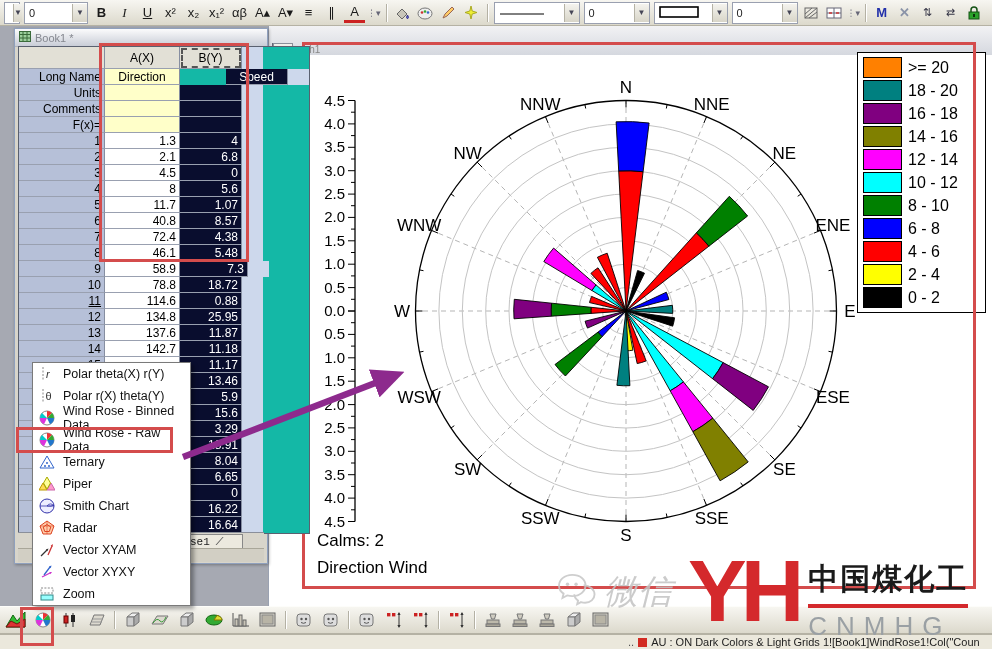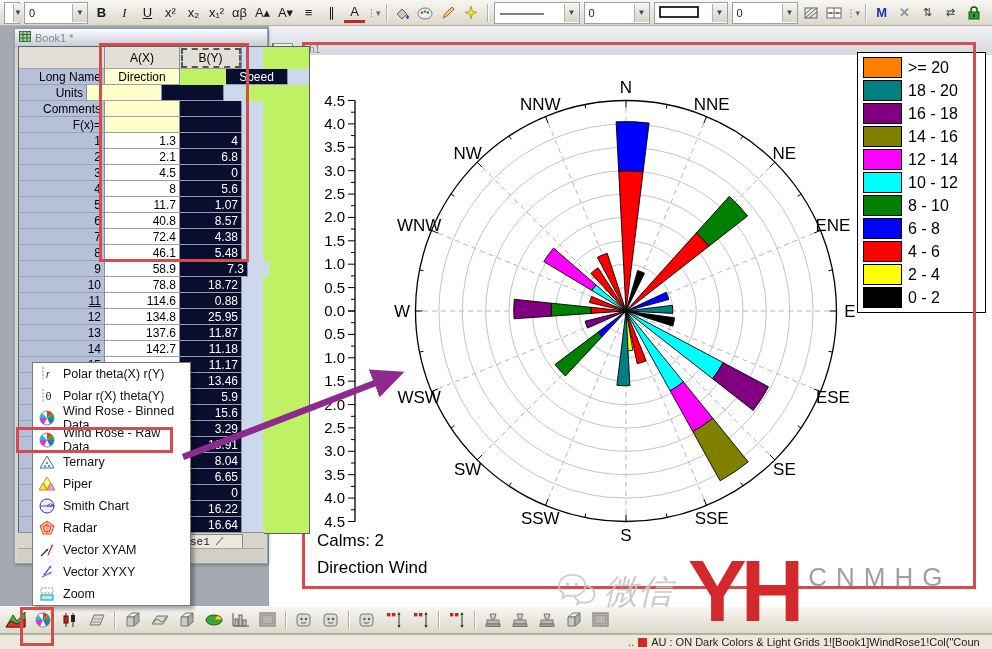--- a/index.html
+++ b/index.html
@@ -18,21 +18,21 @@
   .tbtn.fontcolor{border-bottom:3px solid #c22;height:17px;}
   .tbtn.ovf{font-size:9px;color:#667;min-width:12px;}
   .tbtn.mblue{color:#2230aa;font-weight:bold;}
   .tbtn.xgray{color:#8a93a8;font-weight:bold;}
   .tbtn.small{font-size:11px;color:#334;}
   .tsep{width:1px;height:18px;background:#b4b1a4;box-shadow:1px 0 0 #fff;margin:0 4px;}
   .bico{width:25px;height:25px;display:flex;align-items:center;justify-content:center;margin:0 1px;}
   
   #book{position:absolute;left:14px;top:28px;width:252px;height:534px;background:#d8d5cb;border:1px solid #8fa0bd;box-shadow:1px 1px 3px rgba(0,0,0,.3);z-index:2;}
   #book-title{height:17px;background:linear-gradient(#fbfbfc,#c9cdd7);display:flex;align-items:center;gap:4px;font-size:11px;color:#84878f;padding:0 4px;border-bottom:1px solid #b0b4bd;}
-  #sheet{position:absolute;left:3px;top:17px;border:1px solid #5a6170;background:#bef264;}
+  #sheet{position:absolute;left:3px;top:17px;border:1px solid #5a6170;background:#14b8a6;}
   .srow{display:flex;}
   .c{box-sizing:border-box;display:flex;align-items:center;overflow:hidden;white-space:nowrap;font-size:12px;color:#000;border-right:1px solid #868ea1;border-bottom:1px solid #99a0b0;background:#fff;}
   .rh{background:#b6c0d8;justify-content:flex-end;padding-right:3px;}
   .corner,.chdr{background:#e2e0d6;justify-content:center;}
   .chdr.bselh{outline:2px dashed #555;outline-offset:-3px;}
   .alab{background:#ffffc9;justify-content:center;}
   .aval{justify-content:flex-end;padding-right:3px;}
   .bcell{background:#090d2e;color:#fff;}
   .jc{justify-content:center;} .jr{justify-content:flex-end;padding-right:3px;}
   .fillc{background:#cdd8ec;border-right:none;border-bottom:none;}
@@ -190,21 +190,21 @@
           <div class="c chdr bselh" style="width: 62px; height: 22px;">B(Y)</div>
           <div class="c fillc" style="width: 21px; height: 22px;"></div>
         </div>
         <div class="srow">
           <div class="c rh" style="width: 86px; height: 16px;">Long Name</div>
           <div class="c alab" style="width: 75px; height: 16px;">Direction</div>
           <div class="c bcell jc" style="width: 62px; height: 16px; margin-left: 46px;">Speed</div>
           <div class="c fillc" style="width: 21px; height: 16px;"></div>
         </div>
         <div class="srow">
-          <div class="c rh" style="width: 68px; height: 16px;">Units</div>
+          <div class="c rh" style="width: 86px; height: 16px;">Units</div>
           <div class="c alab" style="width: 75px; height: 16px;"></div>
           <div class="c bcell jc" style="width: 62px; height: 16px;"></div>
           <div class="c fillc" style="width: 21px; height: 16px;"></div>
         </div>
         <div class="srow">
           <div class="c rh" style="width: 86px; height: 16px;">Comments</div>
           <div class="c alab" style="width: 75px; height: 16px;"></div>
           <div class="c bcell jc" style="width: 62px; height: 16px;"></div>
           <div class="c fillc" style="width: 21px; height: 16px;"></div>
         </div>
@@ -913,17 +913,18 @@
           <circle cx="21" cy="13" r="1.8" fill="#c6c6c6"></circle>
         <path d="M29 14 c7 .5 11.5 4.8 11.5 9.8 0 4.9-4.4 8.7-9.9 8.7 -1.5 0-3-.2-4.4-.7 l-4 2.2 .9-3.8 c-2.4-1.6-3.9-4-3.9-6.6" fill="none" stroke="#c6c6c6" stroke-width="2"></path>
       </svg>
     </span>
     <span class="wtxt">微信</span>
   </div>
 
   <div id="wm-logo">
     <div class="yh">YH</div>
     <div class="col">
+      <div class="t1">中国煤化工</div>
       <div class="t2">CNMHG</div>
     </div>
   </div>
 
 </div>
 
 </body></html>

